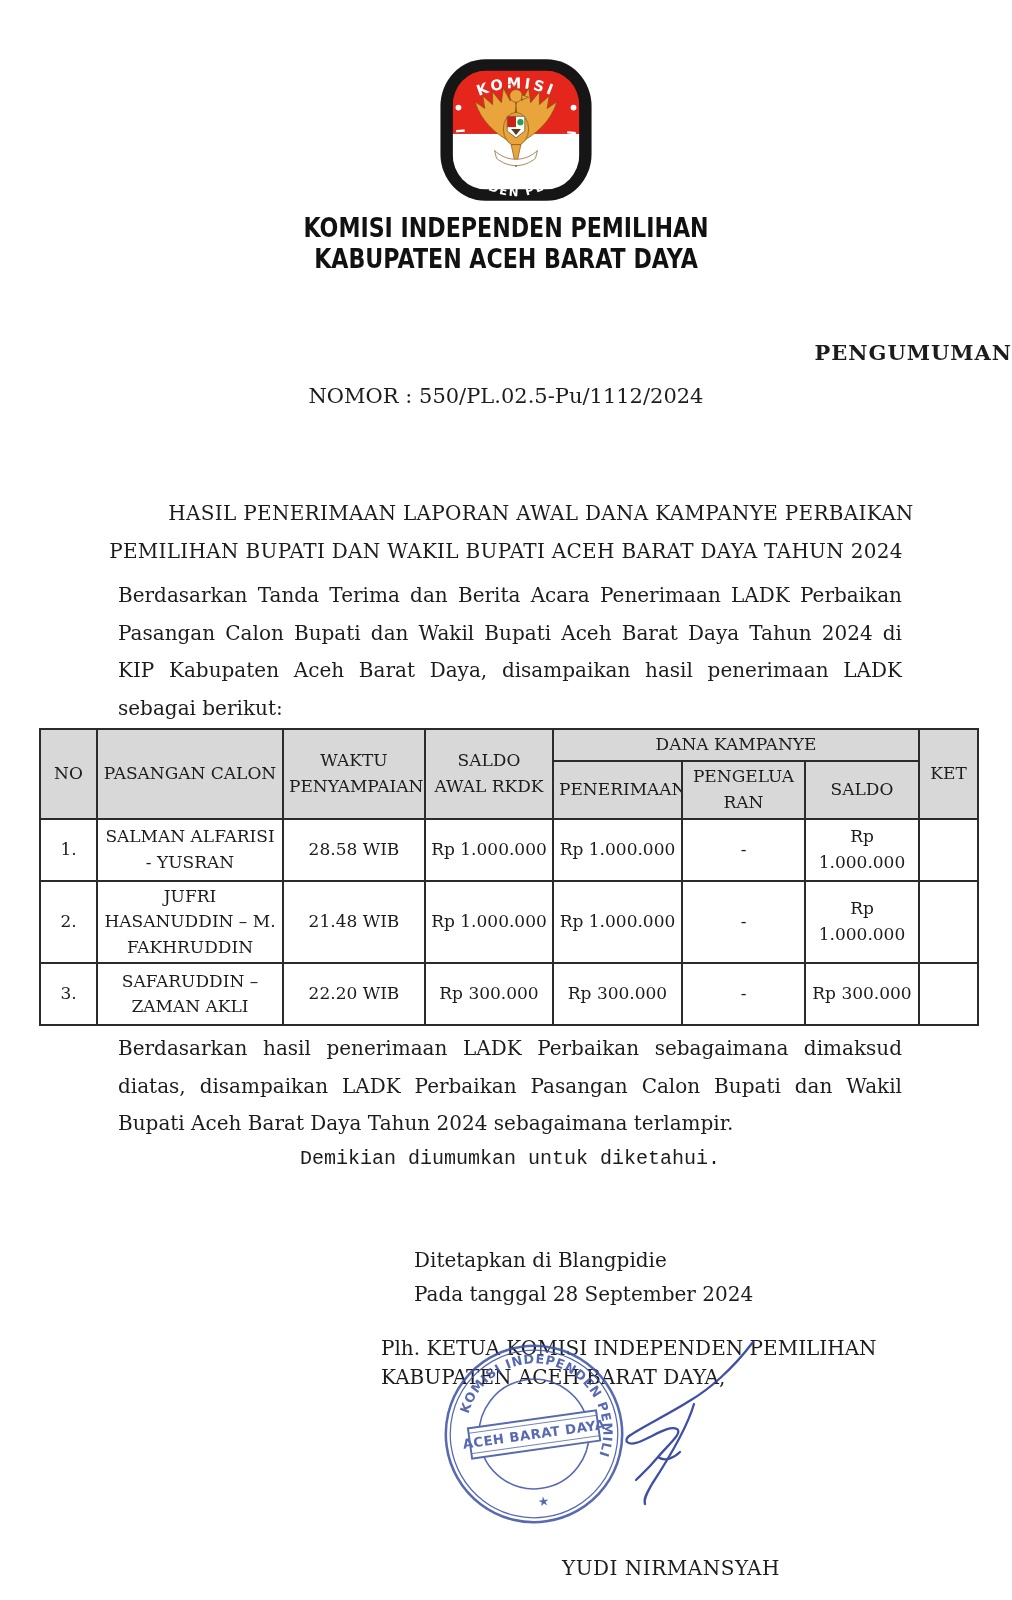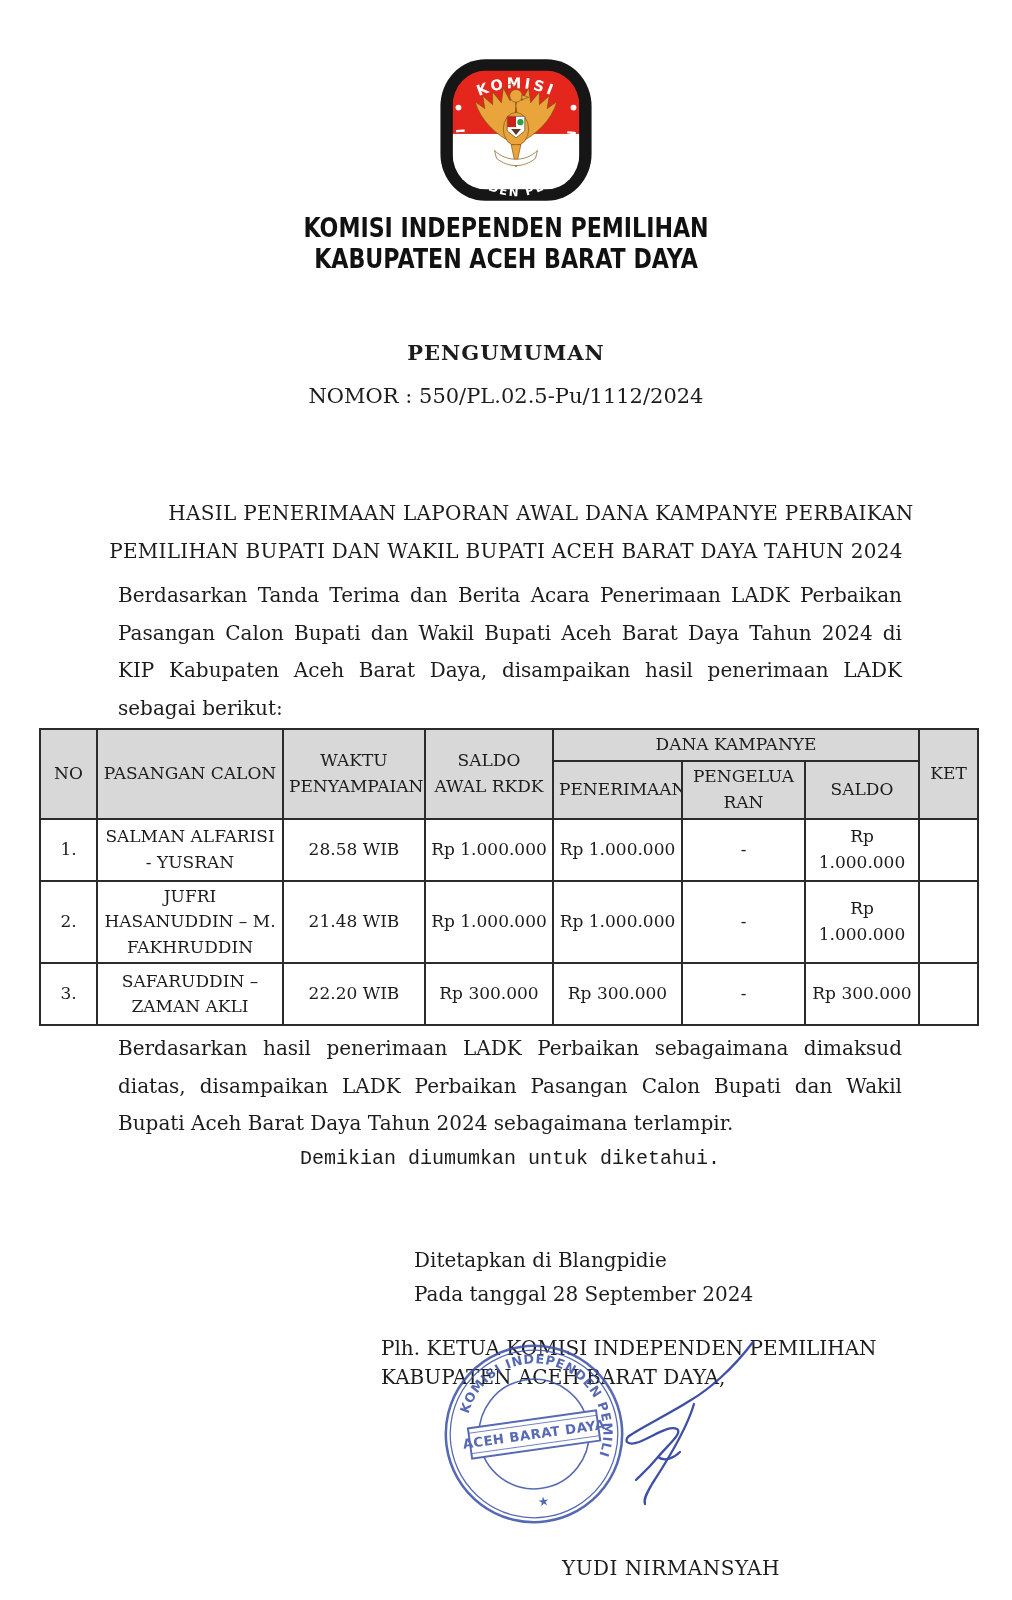--- a/index.html
+++ b/index.html
@@ -11,21 +11,21 @@
 
   
   #logo { position:absolute; left:438px; top:56px; width:156px; height:148px; }
   #org-title {
     top:212px; font-family:"DejaVu Sans","Liberation Sans",sans-serif;
     font-weight:bold; font-size:27px; line-height:31px; color:#111;
     transform:scaleX(.82);
   }
 
   
-  #pengumuman { top:340px; font-weight:bold; font-size:21px; letter-spacing:1px; }
+  #pengumuman { top:340px; font-weight:bold; font-size:21px; letter-spacing:1px;text-align:right; }
   #nomor      { top:378px; font-size:21px;margin-top:6px; }
   #tentang    { top:462px; font-size:20px; }
   #subjek1    { top:501px; font-size:20px; letter-spacing:.3px;margin-left:35px; }
   #subjek2    { top:539px; font-size:20px; letter-spacing:.3px; }
 
   
   .para {
     position:absolute; left:118px; width:784px;
     font-size:20px; line-height:37.5px; text-align:justify;
   }

